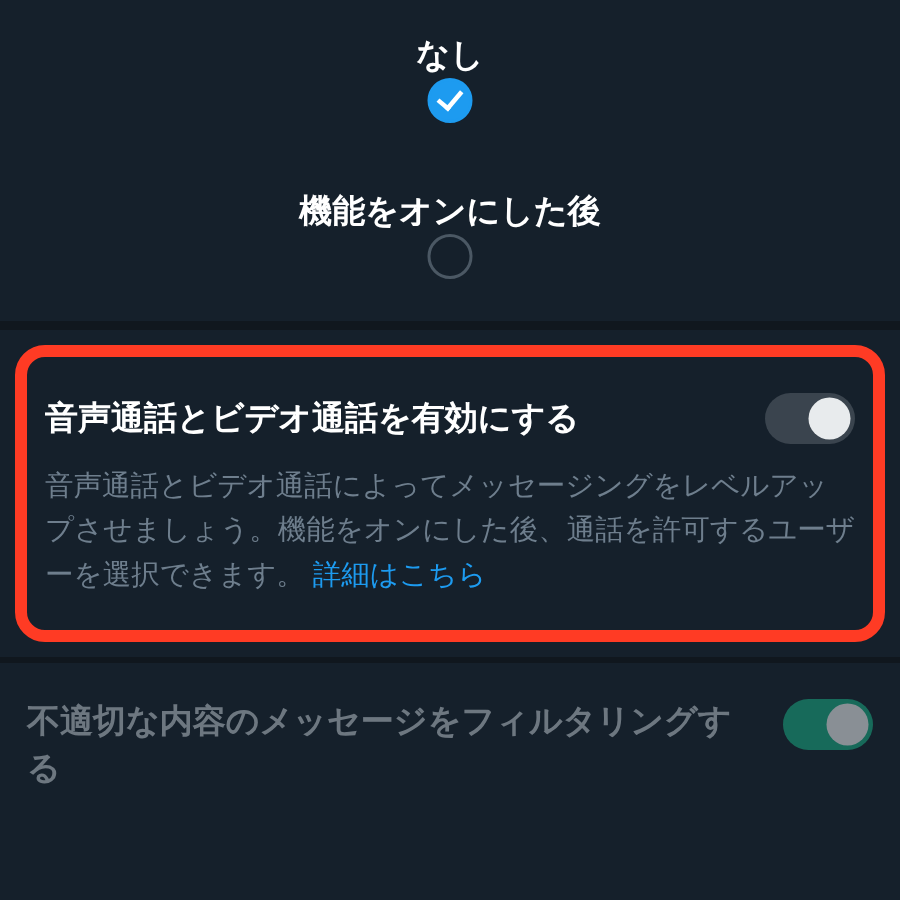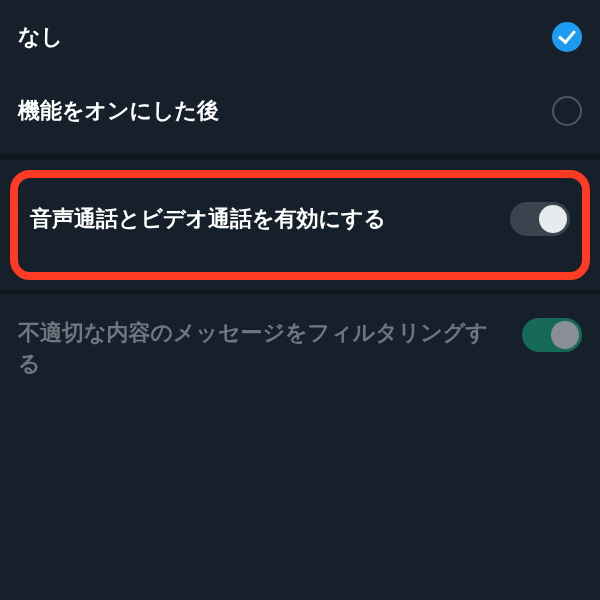--- a/index.html
+++ b/index.html
@@ -14,20 +14,21 @@
   .section-radio {
     background: #15202b;
     padding: 0 18px 6px 18px;
   }
   .radio-row {
     display: flex;
     align-items: center;
     justify-content: space-between;
     padding: 22px 0;
     cursor: pointer;
+    flex-direction: column;
   }
   .radio-label {
     font-size: 22px;
     font-weight: 700;
     color: #fff;
   }
   .radio-circle {
     width: 30px;
     height: 30px;
     border: 2.5px solid #4b5864;
@@ -143,20 +144,24 @@
 
 <div class="divider"></div>
 
 <div class="highlight-box">
   <div class="toggle-row">
     <span class="toggle-label">音声通話とビデオ通話を有効にする</span>
     <div class="toggle-switch off">
       <div class="toggle-knob"></div>
     </div>
   </div>
+  <div class="desc">
+    <span>音声通話とビデオ通話によってメッセージングをレベルアップさせましょう。機能をオンにした後、通話を許可するユーザーを選択できます。</span>
+    <span class="link">詳細はこちら</span>
+  </div>
 </div>
 
 <div class="divider2"></div>
 
 <div class="lower">
   <span class="lower-label">不適切な内容のメッセージをフィルタリングする</span>
   <div class="toggle-switch on">
     <div class="toggle-knob"></div>
   </div>
 </div>

